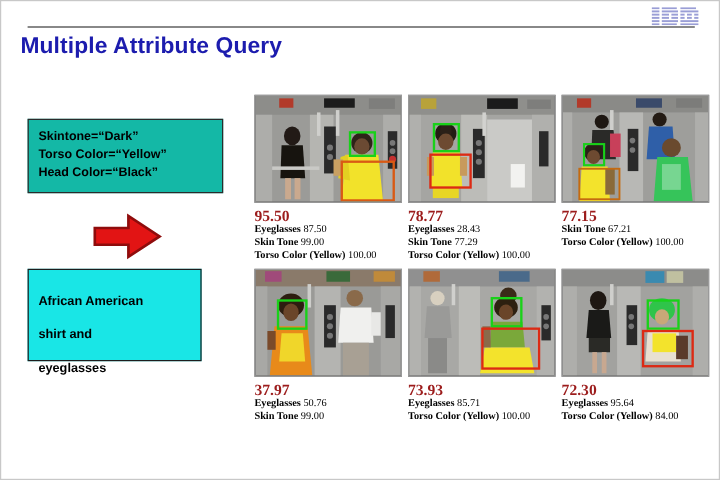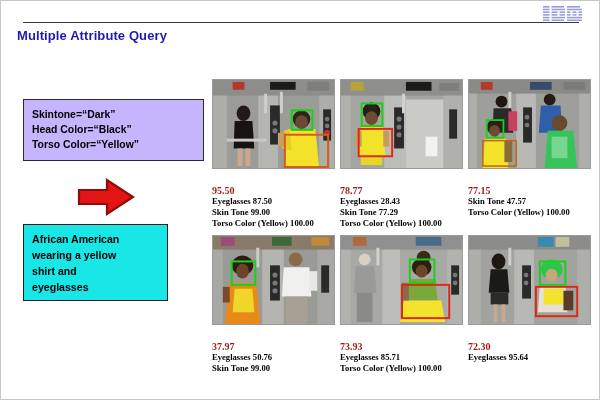--- a/index.html
+++ b/index.html
@@ -40,35 +40,35 @@
     width: 556px;
     height: 0;
     border-top: 1.3px solid #3a3a3a;
   }
 
   
   #page-title {
     position: absolute;
     left: 16px;
     top: 27px;
-    font-size: 13px;
+    font-size: 19px;
     font-weight: bold;
     color: #1c1cae;
     letter-spacing: 0.1px;
     white-space: nowrap;
   }
 
   
   #query-box {
     position: absolute;
     left: 22px;
     top: 98px;
-    width: 181px;
+    width: 163px;
     height: 62px;
-    background: #c4b5fd;
+    background: #14b8a6;
     border: 1.2px solid #2b2b2b;
     box-sizing: border-box;
     padding: 7px 0 0 8px;
   }
   #query-box .qline {
     font-size: 10.4px;
     font-weight: bold;
     color: #000000;
     line-height: 15px;
     white-space: nowrap;
@@ -95,20 +95,21 @@
     border: 1.2px solid #1d1d1d;
     box-sizing: border-box;
     padding: 6px 0 0 8px;
   }
   #desc-box .dline {
     font-size: 10.6px;
     font-weight: bold;
     color: #000000;
     line-height: 16px;
     white-space: nowrap;
+    margin-top: 12px;
   }
 
   
   #results-grid {
     position: absolute;
     left: 211px;
     top: 78px;
     width: 379px;
     display: flex;
     flex-direction: column;
@@ -127,38 +128,38 @@
     height: 90px;
     overflow: hidden;
     background: #6a6a6a;
     border: 0.5px solid #9a9a9a;
     box-sizing: border-box;
   }
   .thumb svg { display: block; width: 100%; height: 100%; }
 
   .cell-score {
     font-family: "Liberation Serif", serif;
-    font-size: 10px;
+    font-size: 13px;
     font-weight: bold;
     color: #9c1c1c;
-    margin-top: 16px;
+    margin-top: 5px;
     line-height: 11px;
   }
   .attr-line {
     font-family: "Liberation Serif", serif;
     font-size: 8.6px;
     color: #000000;
     line-height: 11px;
     white-space: nowrap;
   }
   .attr-line .attr-name {
     font-weight: bold;
   }
   .attr-line .attr-val {
-    font-weight: bold;
+    font-weight: normal;
   }
 </style>
 </head>
 <body>
 
 <div id="slide">
 
   <div id="ibm-logo">
     <svg viewBox="0 0 88 30" xmlns="http://www.w3.org/2000/svg" aria-label="IBM">
       <g fill="#9a9ed6">
@@ -192,33 +193,32 @@
       </g>
     </svg>
   </div>
 
   <div id="top-rule"></div>
 
   <div id="page-title">Multiple Attribute Query</div>
 
   <div id="query-box">
     <div class="qline">Skintone=“Dark”</div>
+    <div class="qline">Torso Color=“Yellow”</div>
     <div class="qline">Head Color=“Black”</div>
-    <div class="qline">Torso Color=“Yellow”</div>
   </div>
 
   <div id="red-arrow">
     <svg viewBox="0 0 58 40" xmlns="http://www.w3.org/2000/svg">
       <polygon points="2,13 30,13 30,3 56,20 30,37 30,27 2,27" fill="#e21414" stroke="#8f0c0c" stroke-width="2.2" stroke-linejoin="miter"></polygon>
     </svg>
   </div>
 
   <div id="desc-box">
     <div class="dline">African American</div>
-    <div class="dline">wearing a yellow</div>
     <div class="dline">shirt and</div>
     <div class="dline">eyeglasses</div>
   </div>
 
   <div id="results-grid">
 
     <div class="result-row">
 
       <div class="result-cell">
         <div class="thumb">
@@ -358,21 +358,21 @@
             <ellipse cx="82" cy="20" rx="6" ry="6" fill="#241b14"></ellipse>
             <path d="M73 26 L93 26 L95 54 L71 54 Z" fill="#2f5fa8"></path>
             <ellipse cx="92" cy="44" rx="8" ry="8" fill="#6a4a2e"></ellipse>
             <path d="M80 52 L106 52 L110 90 L77 90 Z" fill="#36c45a"></path>
             <rect x="84" y="58" width="16" height="22" fill="#b8e8c8" opacity="0.5"></rect>
           </svg>
         </div>
         <div class="cell-score">77.15</div>
         <div class="attr-line">
           <span class="attr-name">Skin Tone</span>
-          <span class="attr-val">47.57</span>
+          <span class="attr-val">67.21</span>
         </div>
         <div class="attr-line">
           <span class="attr-name">Torso Color (Yellow)</span>
           <span class="attr-val">100.00</span>
         </div>
       </div>
 
     </div>
 
     <div class="result-row">
@@ -495,19 +495,23 @@
             <rect x="72" y="26" width="26" height="24" fill="none" stroke="#19d119" stroke-width="2"></rect>
 
             <rect x="68" y="52" width="42" height="30" fill="none" stroke="#dc2a14" stroke-width="2"></rect>
           </svg>
         </div>
         <div class="cell-score">72.30</div>
         <div class="attr-line">
           <span class="attr-name">Eyeglasses</span>
           <span class="attr-val">95.64</span>
         </div>
+        <div class="attr-line">
+          <span class="attr-name">Torso Color (Yellow)</span>
+          <span class="attr-val">84.00</span>
+        </div>
       </div>
 
     </div>
 
   </div>
 
 </div>
 
 </body></html>

